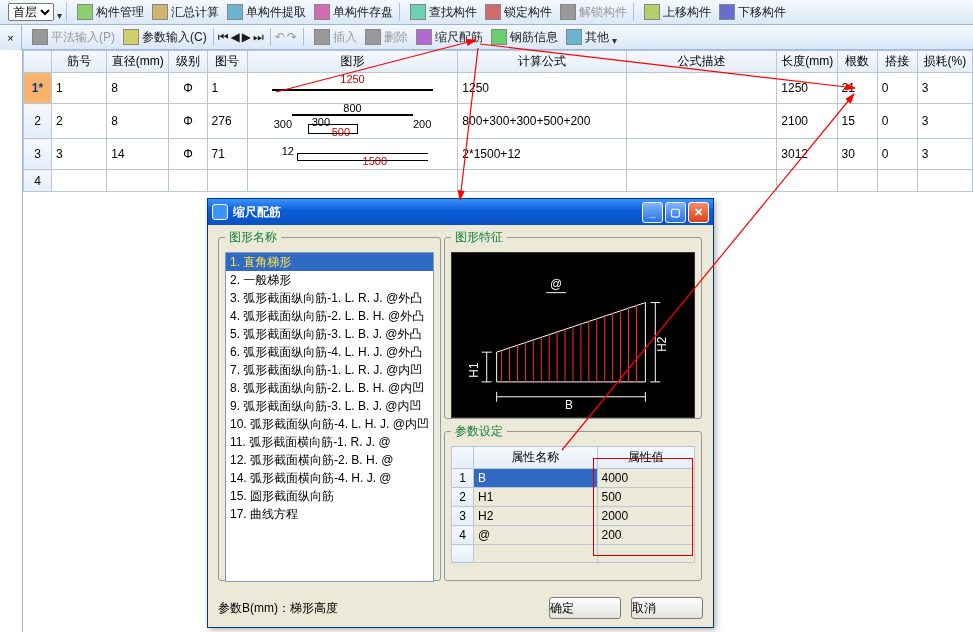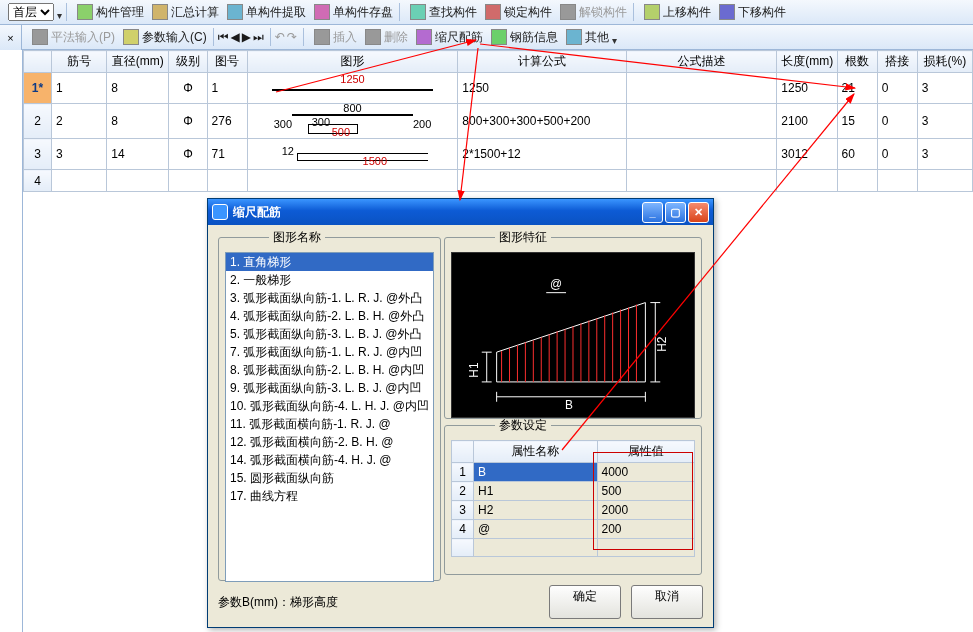--- a/index.html
+++ b/index.html
@@ -41,44 +41,44 @@
               display:flex; align-items:center; padding:0 4px; color:#fff; font-weight:bold; }
   .titlebar .ticon { width:16px; height:16px; background:#3a95ff; border:1px solid #fff; border-radius:3px; margin-right:5px; }
   .titlebar .spacer { flex:1; }
   .winbtn { width:21px; height:21px; margin-left:2px; border:1px solid #fff; border-radius:3px;
             display:flex; align-items:center; justify-content:center; font-weight:bold; font-size:11px;
             background:linear-gradient(#7eb6ff,#2a72e0); color:#fff; }
   .winbtn.close { background:linear-gradient(#f68b6e,#d9441a); }
 
   .dlg-body { position:relative; padding:8px; height:calc(100% - 26px); }
   fieldset.gb { border:1px solid #919b9c; border-radius:3px; margin:0; padding:6px; }
-  fieldset.gb > legend { color:#000000; padding:0 4px;margin-left:44px; }
+  fieldset.gb > legend { color:#15803d; padding:0 4px; }
 
   .gb-names   { position:absolute; left:10px; top:4px;  width:218px; height:352px; }
   .gb-feature { position:absolute; left:236px; top:4px; width:258px; height:190px; }
-  .gb-params  { position:absolute; left:236px; top:192px; width:258px; height:158px; }
+  .gb-params  { position:absolute; left:236px; top:198px; width:258px; height:158px; }
 
   .names-list { list-style:none; margin:0; padding:0; height:330px; overflow:auto;
                 background:#fff; border:1px solid #7f9db9; }
   .names-list li { padding:1px 4px; line-height:16px; white-space:nowrap; cursor:default; }
-  .names-list li.sel { background:#316ac5; color:#ffffff; }
+  .names-list li.sel { background:#316ac5; color:#fde047; }
 
   .feature-canvas { width:244px; height:166px; background:#000; position:relative; border:1px solid #333; }
   .feature-canvas svg { position:absolute; inset:0; }
 
   table.props { border-collapse:collapse; width:100%; }
   table.props th, table.props td { border:1px solid #b9c7d9; padding:2px 4px; height:18px; }
   table.props th { background:linear-gradient(#f6f9fe,#e4edf8); font-weight:normal; text-align:center; }
   table.props td.rh { background:linear-gradient(#f6f9fe,#e4edf8); text-align:center; width:22px; }
   table.props td.sel { background:#316ac5; color:#fff; }
 
   .footer-row { position:absolute; left:10px; bottom:8px; right:10px; display:flex; align-items:center; }
   .footer-row .hint { flex:1; }
-  .btn { width:72px; height:34px; border:1px solid #7a7a7a; background:linear-gradient(#fefefe,#e3e3dd);
-         border-radius:3px; text-align:center; line-height:20px; margin-left:10px; cursor:default; }
+  .btn { width:72px; height:22px; border:1px solid #7a7a7a; background:linear-gradient(#fefefe,#e3e3dd);
+         border-radius:3px; text-align:left; line-height:20px; margin-left:10px; cursor:default; }
 
   .red-arrows { position:absolute; inset:0; pointer-events:none; }
 
   
   .val-highlight { position:absolute; border:1px solid #c00; pointer-events:none; }
 
   
   .g { width:16px; height:16px; display:inline-block; vertical-align:middle; margin:0 3px 0 6px; border:1px solid #888; }
   .g1{background:#8bd06b}.g2{background:#d0b46b}.g3{background:#6bb4d0}.g4{background:#d06bb4}
   .g5{background:#6bd0b4}.g6{background:#d06b6b}.g7{background:#b4d06b}.g8{background:#6b6bd0}
@@ -229,21 +229,21 @@
           <td class="shape">
             <div class="shape-simple">
       <span class="dim" style="left:30px;top:6px;color:#000">12</span>
       <span class="line" style="left:45px;right:25px;top:14px;border:1px solid #000;height:8px;background:none;border-right:none"></span>
       <span class="dim" style="left:55%;top:16px;color:#c00">1500</span>
             </div>
           </td>
           <td>2*1500+12</td>
           <td></td>
           <td>3012</td>
-          <td>60</td>
+          <td>30</td>
           <td>0</td>
           <td>3</td>
         </tr>
         <tr>
           <td class="rowhead ">4</td>
           <td></td>
           <td></td>
           <td style="text-align:center"></td>
           <td></td>
           <td class="shape"></td>
@@ -270,20 +270,21 @@
   <div class="dlg-body">
 
     <fieldset class="gb gb-names">
       <legend>图形名称</legend>
       <ul class="names-list" id="names-list">
           <li class="sel">1. 直角梯形</li>
           <li>2. 一般梯形</li>
           <li>3. 弧形截面纵向筋-1. L. R. J. @外凸</li>
           <li>4. 弧形截面纵向筋-2. L. B. H. @外凸</li>
           <li>5. 弧形截面纵向筋-3. L. B. J. @外凸</li>
+          <li>6. 弧形截面纵向筋-4. L. H. J. @外凸</li>
           <li>7. 弧形截面纵向筋-1. L. R. J. @内凹</li>
           <li>8. 弧形截面纵向筋-2. L. B. H. @内凹</li>
           <li>9. 弧形截面纵向筋-3. L. B. J. @内凹</li>
           <li>10. 弧形截面纵向筋-4. L. H. J. @内凹</li>
           <li>11. 弧形截面横向筋-1. R. J. @</li>
           <li>12. 弧形截面横向筋-2. B. H. @</li>
           <li>14. 弧形截面横向筋-4. H. J. @</li>
           <li>15. 圆形截面纵向筋</li>
           <li>17. 曲线方程</li>
         </ul>

